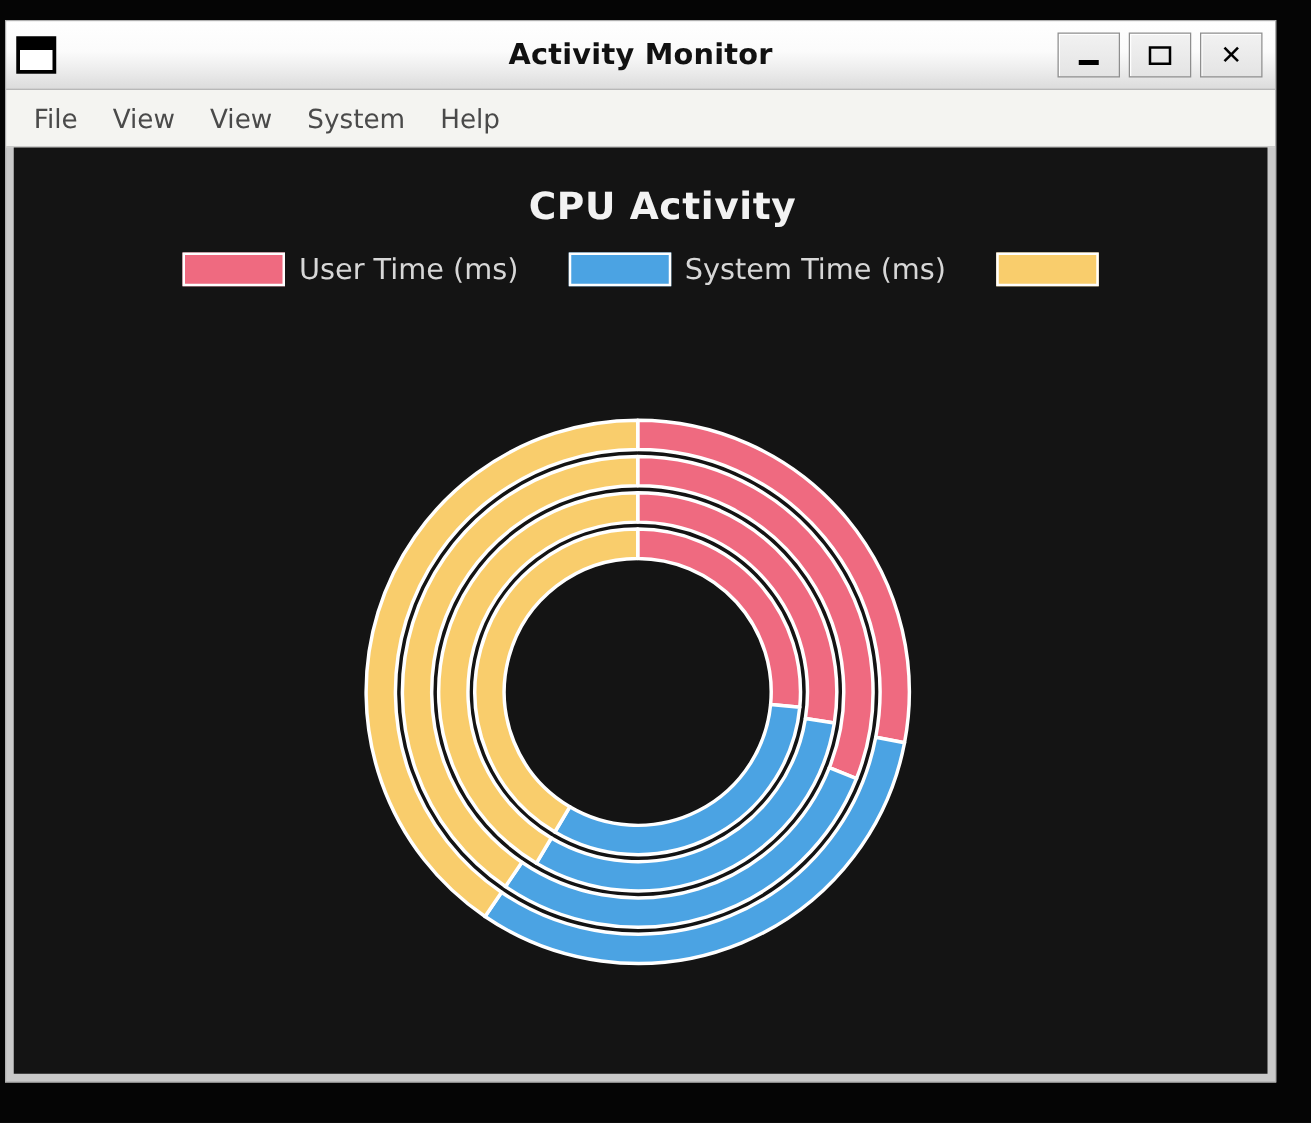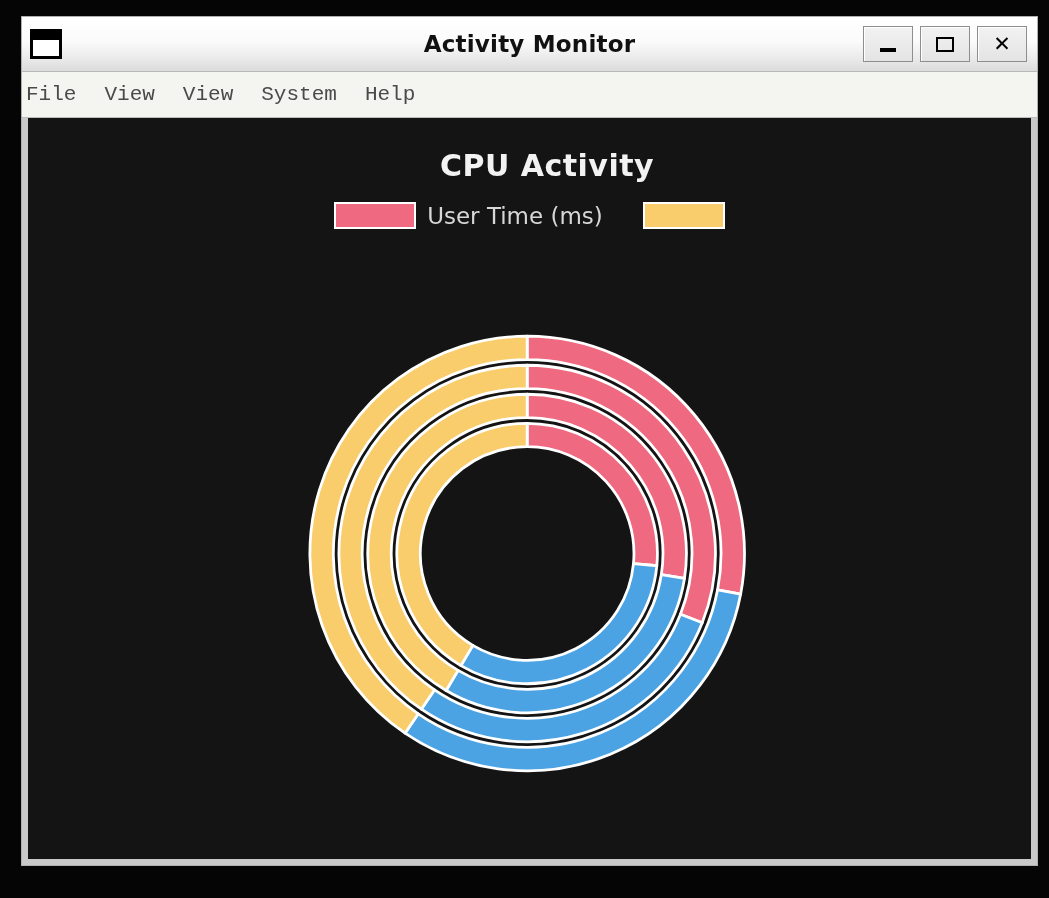--- a/index.html
+++ b/index.html
@@ -11,21 +11,21 @@
     width: 1049px;
     height: 898px;
     background: #050505;
     font-family: "DejaVu Sans", "Liberation Sans", sans-serif;
     overflow: hidden;
   }
 
   
   .window {
     position: absolute;
-    left: 21px;
+    left: 4px;
     top: 16px;
     width: 1017px;
     height: 850px;
     background: #c9c9c9;
     border: 1px solid #b0b0b0;
     box-sizing: border-box;
     display: flex;
     flex-direction: column;
   }
 
@@ -101,23 +101,22 @@
   }
 
   
   .menubar {
     height: 46px;
     flex: 0 0 46px;
     background: #f4f4f1;
     border-bottom: 1px solid #bdbdbd;
     display: flex;
     align-items: center;
-    padding-left: 4px;
-    box-sizing: border-box;
-    font-family: Liberation Mono, monospace;
+    padding-left: 22px;
+    box-sizing: border-box;
   }
   .menu-item {
     font-size: 21px;
     color: #4a4a4a;
     margin-right: 28px;
     cursor: default;
     white-space: nowrap;
   }
 
   
@@ -220,20 +219,24 @@
 
   <div class="content">
     <div class="chart-stage">
 
       <div class="chart-title">CPU Activity</div>
 
       <div class="legend">
         <div class="legend-item">
           <span class="legend-swatch" style="background: rgb(239, 106, 128);"></span>
           <span class="legend-label">User Time (ms)</span>
+        </div>
+        <div class="legend-item">
+          <span class="legend-swatch" style="background: rgb(75, 163, 227);"></span>
+          <span class="legend-label">System Time (ms)</span>
         </div>
         <div class="legend-item">
           <span class="legend-swatch" style="background: rgb(249, 205, 108);"></span>
         </div>
       </div>
 
       <svg class="donut-wrap" id="donut-svg" viewBox="0 0 1005 798" preserveAspectRatio="xMidYMid meet">
           <path d="M 500 328.75 A 140.25 140.25 0 0 1 639.627565535582 482.19869094292164 L 614.4896259293542 479.82245603162914 A 115 115 0 0 0 500 354 Z" fill="#ef6a80" stroke="#ffffff" stroke-width="3" stroke-linejoin="round"></path>
           <path d="M 639.627565535582 482.19869094292164 A 140.25 140.25 0 0 1 428.60694144101035 589.7190692873031 L 441.46023718870725 567.9853331054535 A 115 115 0 0 0 614.4896259293542 479.82245603162914 Z" fill="#4ba3e3" stroke="#ffffff" stroke-width="3" stroke-linejoin="round"></path>
           <path d="M 428.60694144101035 589.7190692873031 A 140.25 140.25 0 0 1 500 328.75 L 500 354 A 115 115 0 0 0 441.46023718870725 567.9853331054535 Z" fill="#f9cd6c" stroke="#ffffff" stroke-width="3" stroke-linejoin="round"></path>

